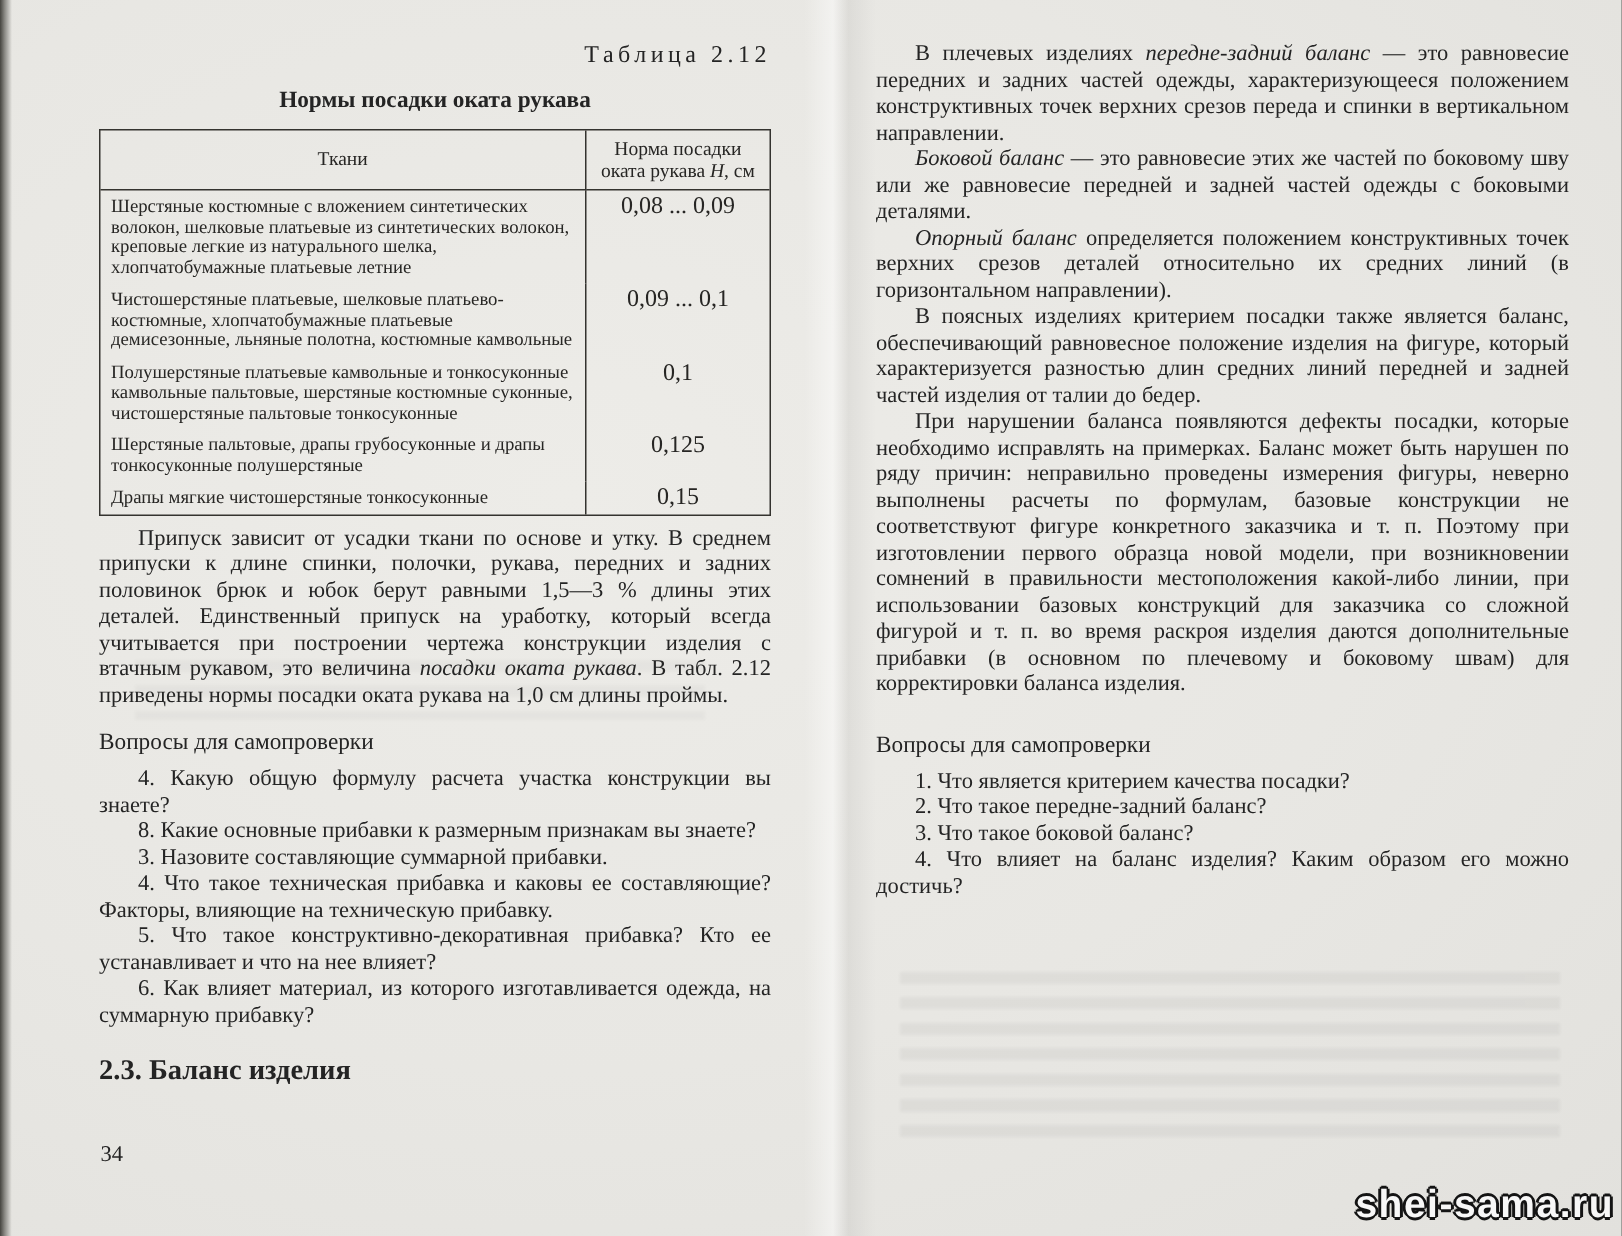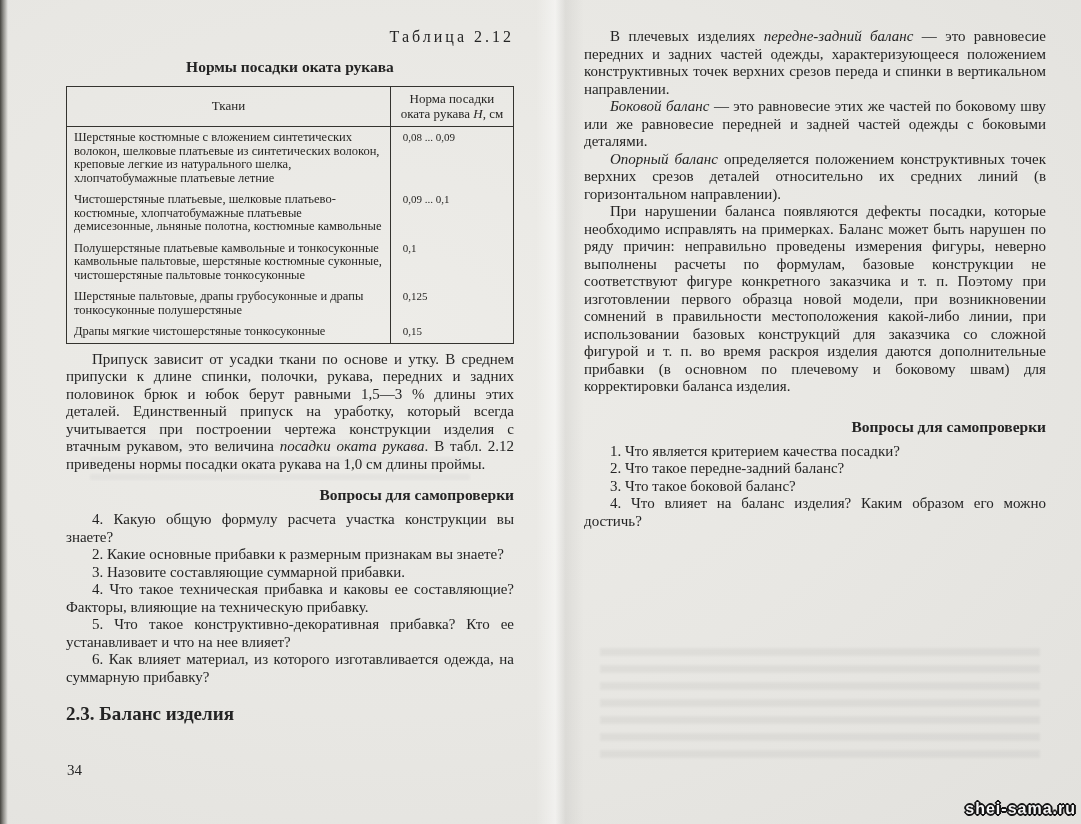--- a/index.html
+++ b/index.html
@@ -30,35 +30,35 @@
 
   table.norms { width:100%; border-collapse:collapse; font-size:12.5px; line-height:13.5px; color:#272624; }
   table.norms, table.norms td, table.norms th { border:0; }
   .norms-wrap { border:1.6px solid #34332f; }
   table.norms thead th {
     font-weight:normal; text-align:center; vertical-align:middle;
     border-bottom:1.4px solid #34332f; padding:5px 6px; font-size:13px; line-height:14.5px;
   }
   table.norms .col-divider { border-right:1.4px solid #34332f; }
   table.norms td.fabric { text-align:left; padding:4px 8px 4px 7px; }
-  table.norms td.value  { text-align:left; vertical-align:top; padding:4px 12px; font-size:11px; }
+  table.norms td.value  { text-align:center; vertical-align:top; padding:4px 12px; font-size:16px; }
 
   p.body { margin:0; text-align:justify; text-indent:26px; font-size:15px; line-height:17.5px; }
   p.noindent { text-indent:0; }
   .it { font-style:italic; }
 
-  h3.qhead { margin:13px 0 7px; text-align:right; font-weight:bold; font-size:15.5px; }
+  h3.qhead { margin:13px 0 7px; text-align:left; font-weight:normal; font-size:15.5px; }
   h2.shead { margin:17px 0 10px; text-align:left; font-weight:bold; font-size:19px; }
 
   .page-number { position:absolute; left:67px; top:762px; font-size:15px;text-align:right; }
 
   .watermark {
     position:absolute; right:5px; bottom:6px;
     font-family:"Liberation Sans","DejaVu Sans",sans-serif;
-    font-weight:bold; font-size:16px; letter-spacing:1px; color:#f7f7f7;
+    font-weight:bold; font-size:26px; letter-spacing:1px; color:#f7f7f7;
     text-shadow:
       2px 0 0 #141414, -2px 0 0 #141414, 0 2px 0 #141414, 0 -2px 0 #141414,
       1px 1px 0 #141414, -1px -1px 0 #141414, 1px -1px 0 #141414, -1px 1px 0 #141414;
   }
 </style>
 </head>
 <body>
 
 <div class="scan">
   <div class="edge-left"></div>
@@ -98,33 +98,34 @@
             <td class="value">0,15</td>
           </tr>
         </tbody>
       </table>
     </div>
 
     <p class="body" style="margin-top:7px;"><span>Припуск зависит от усадки ткани по основе и утку. В среднем припуски к длине спинки, полочки, рукава, передних и задних половинок брюк и юбок берут равными 1,5—3 % длины этих деталей. Единственный припуск на уработку, который всегда учитывается при построении чертежа конструкции изделия с втачным рукавом, это величина </span><span class="it">посадки оката рукава</span><span>. В табл. 2.12 приведены нормы посадки оката рукава на 1,0 см длины проймы.</span></p>
 
     <h3 class="qhead">Вопросы для самопроверки</h3>
     <p class="body">4. Какую общую формулу расчета участка конструкции вы знаете?</p>
-    <p class="body">2. Какие основные прибавки к размерным признакам вы знаете?</p>
+    <p class="body">8. Какие основные прибавки к размерным признакам вы знаете?</p>
     <p class="body">3. Назовите составляющие суммарной прибавки.</p>
     <p class="body">4. Что такое техническая прибавка и каковы ее составляющие? Факторы, влияющие на техническую прибавку.</p>
     <p class="body">5. Что такое конструктивно-декоративная прибавка? Кто ее устанавливает и что на нее влияет?</p>
     <p class="body">6. Как влияет материал, из которого изготавливается одежда, на суммарную прибавку?</p>
 
     <h2 class="shead">2.3. Баланс изделия</h2>
   </div>
 
   <div class="page page-right">
     <p class="body"><span>В плечевых изделиях </span><span class="it">передне-задний баланс</span><span> — это равновесие передних и задних частей одежды, характеризующееся положением конструктивных точек верхних срезов переда и спинки в вертикальном направлении.</span></p>
     <p class="body"><span class="it">Боковой баланс</span><span> — это равновесие этих же частей по боковому шву или же равновесие передней и задней частей одежды с боковыми деталями.</span></p>
     <p class="body"><span class="it">Опорный баланс</span><span> определяется положением конструктивных точек верхних срезов деталей относительно их средних линий (в горизонтальном направлении).</span></p>
+    <p class="body">В поясных изделиях критерием посадки также является баланс, обеспечивающий равновесное положение изделия на фигуре, который характеризуется разностью длин средних линий передней и задней частей изделия от талии до бедер.</p>
     <p class="body">При нарушении баланса появляются дефекты посадки, которые необходимо исправлять на примерках. Баланс может быть нарушен по ряду причин: неправильно проведены измерения фигуры, неверно выполнены расчеты по формулам, базовые конструкции не соответствуют фигуре конкретного заказчика и т. п. Поэтому при изготовлении первого образца новой модели, при возникновении сомнений в правильности местоположения какой-либо линии, при использовании базовых конструкций для заказчика со сложной фигурой и т. п. во время раскроя изделия даются дополнительные прибавки (в основном по плечевому и боковому швам) для корректировки баланса изделия.</p>
 
     <h3 class="qhead" style="margin-top:22px;">Вопросы для самопроверки</h3>
     <p class="body">1. Что является критерием качества посадки?</p>
     <p class="body">2. Что такое передне-задний баланс?</p>
     <p class="body">3. Что такое боковой баланс?</p>
     <p class="body">4. Что влияет на баланс изделия? Каким образом его можно достичь?</p>
   </div>
 
   <div class="ghost" style="left:600px; top:648px; width:440px; height:112px;"></div>

